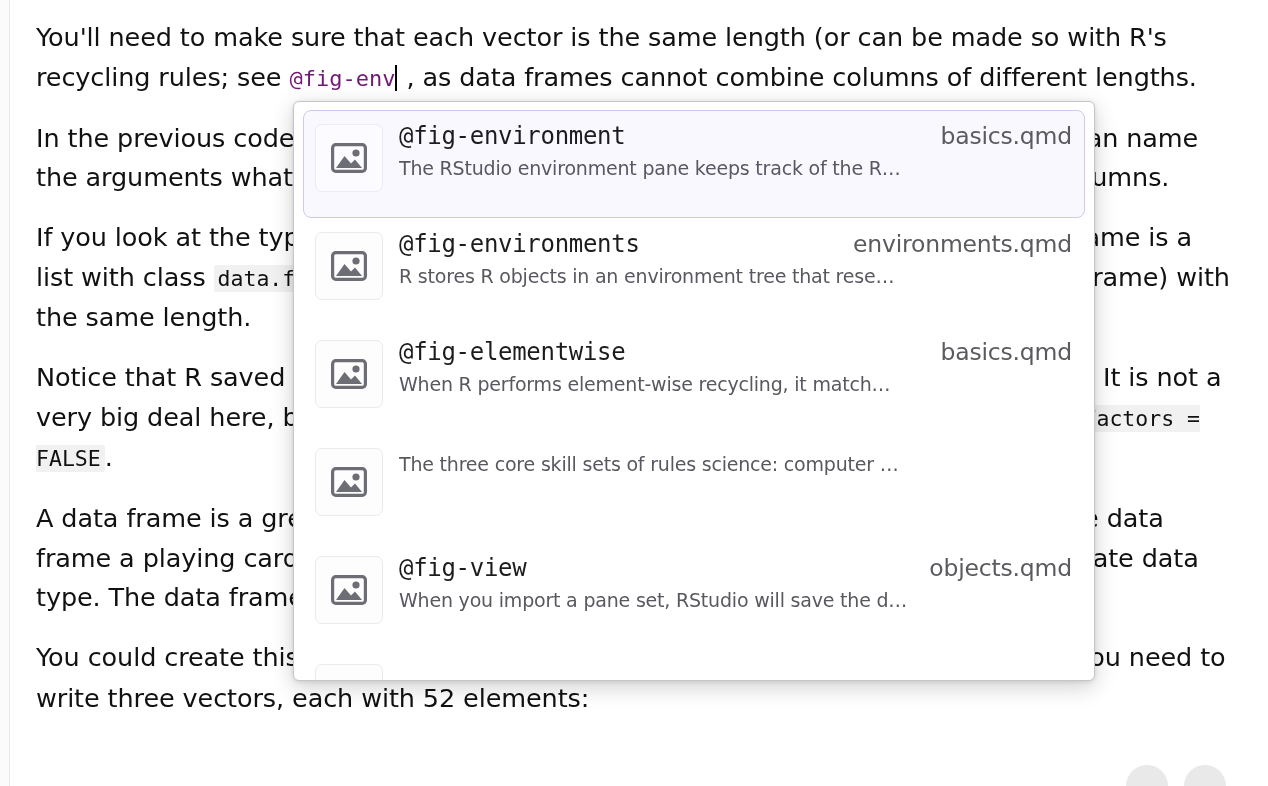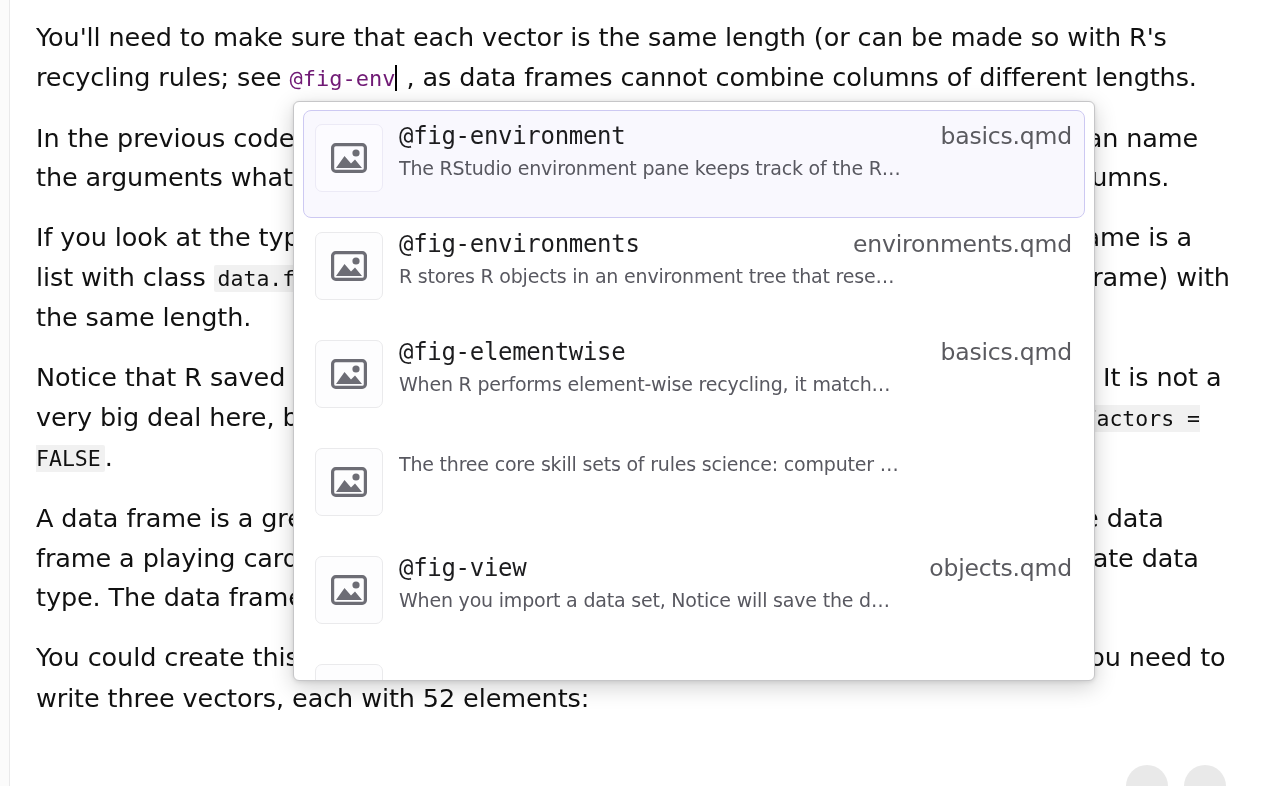--- a/index.html
+++ b/index.html
@@ -270,21 +270,21 @@
               <rect x="1.6" y="1.6" width="32.8" height="26.8" rx="3.2" ry="3.2" fill="none" stroke="#6d6d75" stroke-width="3.2"></rect>
               <circle cx="25" cy="10" r="3.6" fill="#6d6d75"></circle>
               <path d="M5 25 L13.5 13 L20 20.5 L24 16.5 L31 25 Z" fill="#6d6d75"></path>
             </svg>
           </span>
           <div class="item-body">
             <div class="item-top">
               <span class="item-label">@fig-view</span>
               <span class="item-source">objects.qmd</span>
             </div>
-            <div class="item-desc">When you import a data set, Notice will save the d…</div>
+            <div class="item-desc">When you import a pane set, RStudio will save the d…</div>
           </div>
         </div>
         <div class="completion-item">
           <span class="thumb"></span>
           <div class="item-body">
             <div class="item-top">
               <span class="item-label"></span>
               <span class="item-source"></span>
             </div>
             <div class="item-desc"></div>

